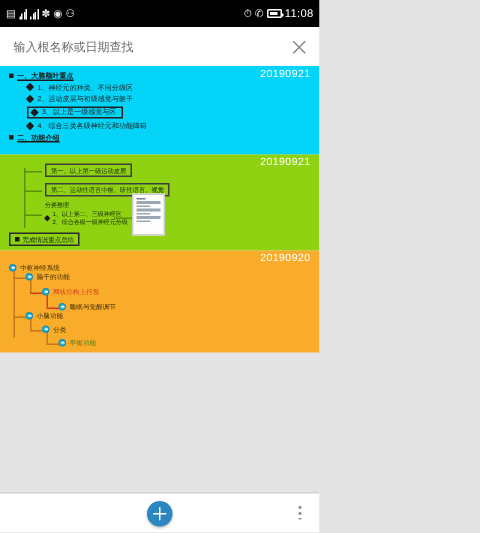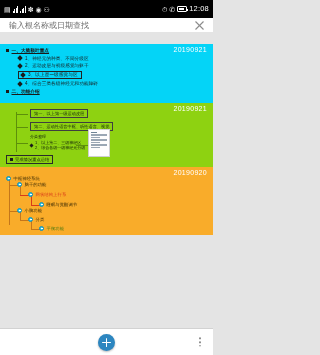--- a/index.html
+++ b/index.html
@@ -30,21 +30,21 @@
   }
   .batt::after{
     content:""; position:absolute; right:-2px; top:1.4px;
     width:1px; height:2.5px; background:#fff;
   }
   .batt span{ position:absolute; left:1px; top:1px; bottom:1px; width:5px; background:#fff; }
   .sb-time { font-size:7.5px; letter-spacing:.2px; }
 
   
   .searchbar {
-    height:14px; background:#fff;
+    height:26px; background:#fff;
     display:flex; align-items:center;
     padding:0 7px 0 9px;
   }
   .search-input {
     flex:1; border:none; outline:none; background:transparent;
     font-family:"Liberation Sans", sans-serif;
     font-size:8px; color:#3d3d3d;
   }
   .search-input::placeholder { color:#6b6b6b; }
   .clear-icon {
@@ -181,21 +181,21 @@
     <span class="sb-ico">✽</span>
     <span class="sb-ico">◉</span>
     <span class="sb-ico">⚇</span>
   </div>
   <div class="sb-right">
     <span class="sb-ico">⏱</span>
     <span class="sb-ico">✆</span>
     <span class="batt">
         <span></span>
       </span>
-    <span class="sb-time">12:08</span>
+    <span class="sb-time">11:08</span>
   </div>
 </div>
 
 <div class="searchbar">
   <input class="search-input" type="text" placeholder="输入根名称或日期查找" style="">
   <div class="clear-icon">
     <svg width="11" height="11" viewBox="0 0 11 11" aria-hidden="true">
       <line x1="1.5" y1="1.5" x2="9.5" y2="9.5" stroke="#8b8b8b" stroke-width="1.1"></line>
       <line x1="9.5" y1="1.5" x2="1.5" y2="9.5" stroke="#8b8b8b" stroke-width="1.1"></line>
     </svg>

